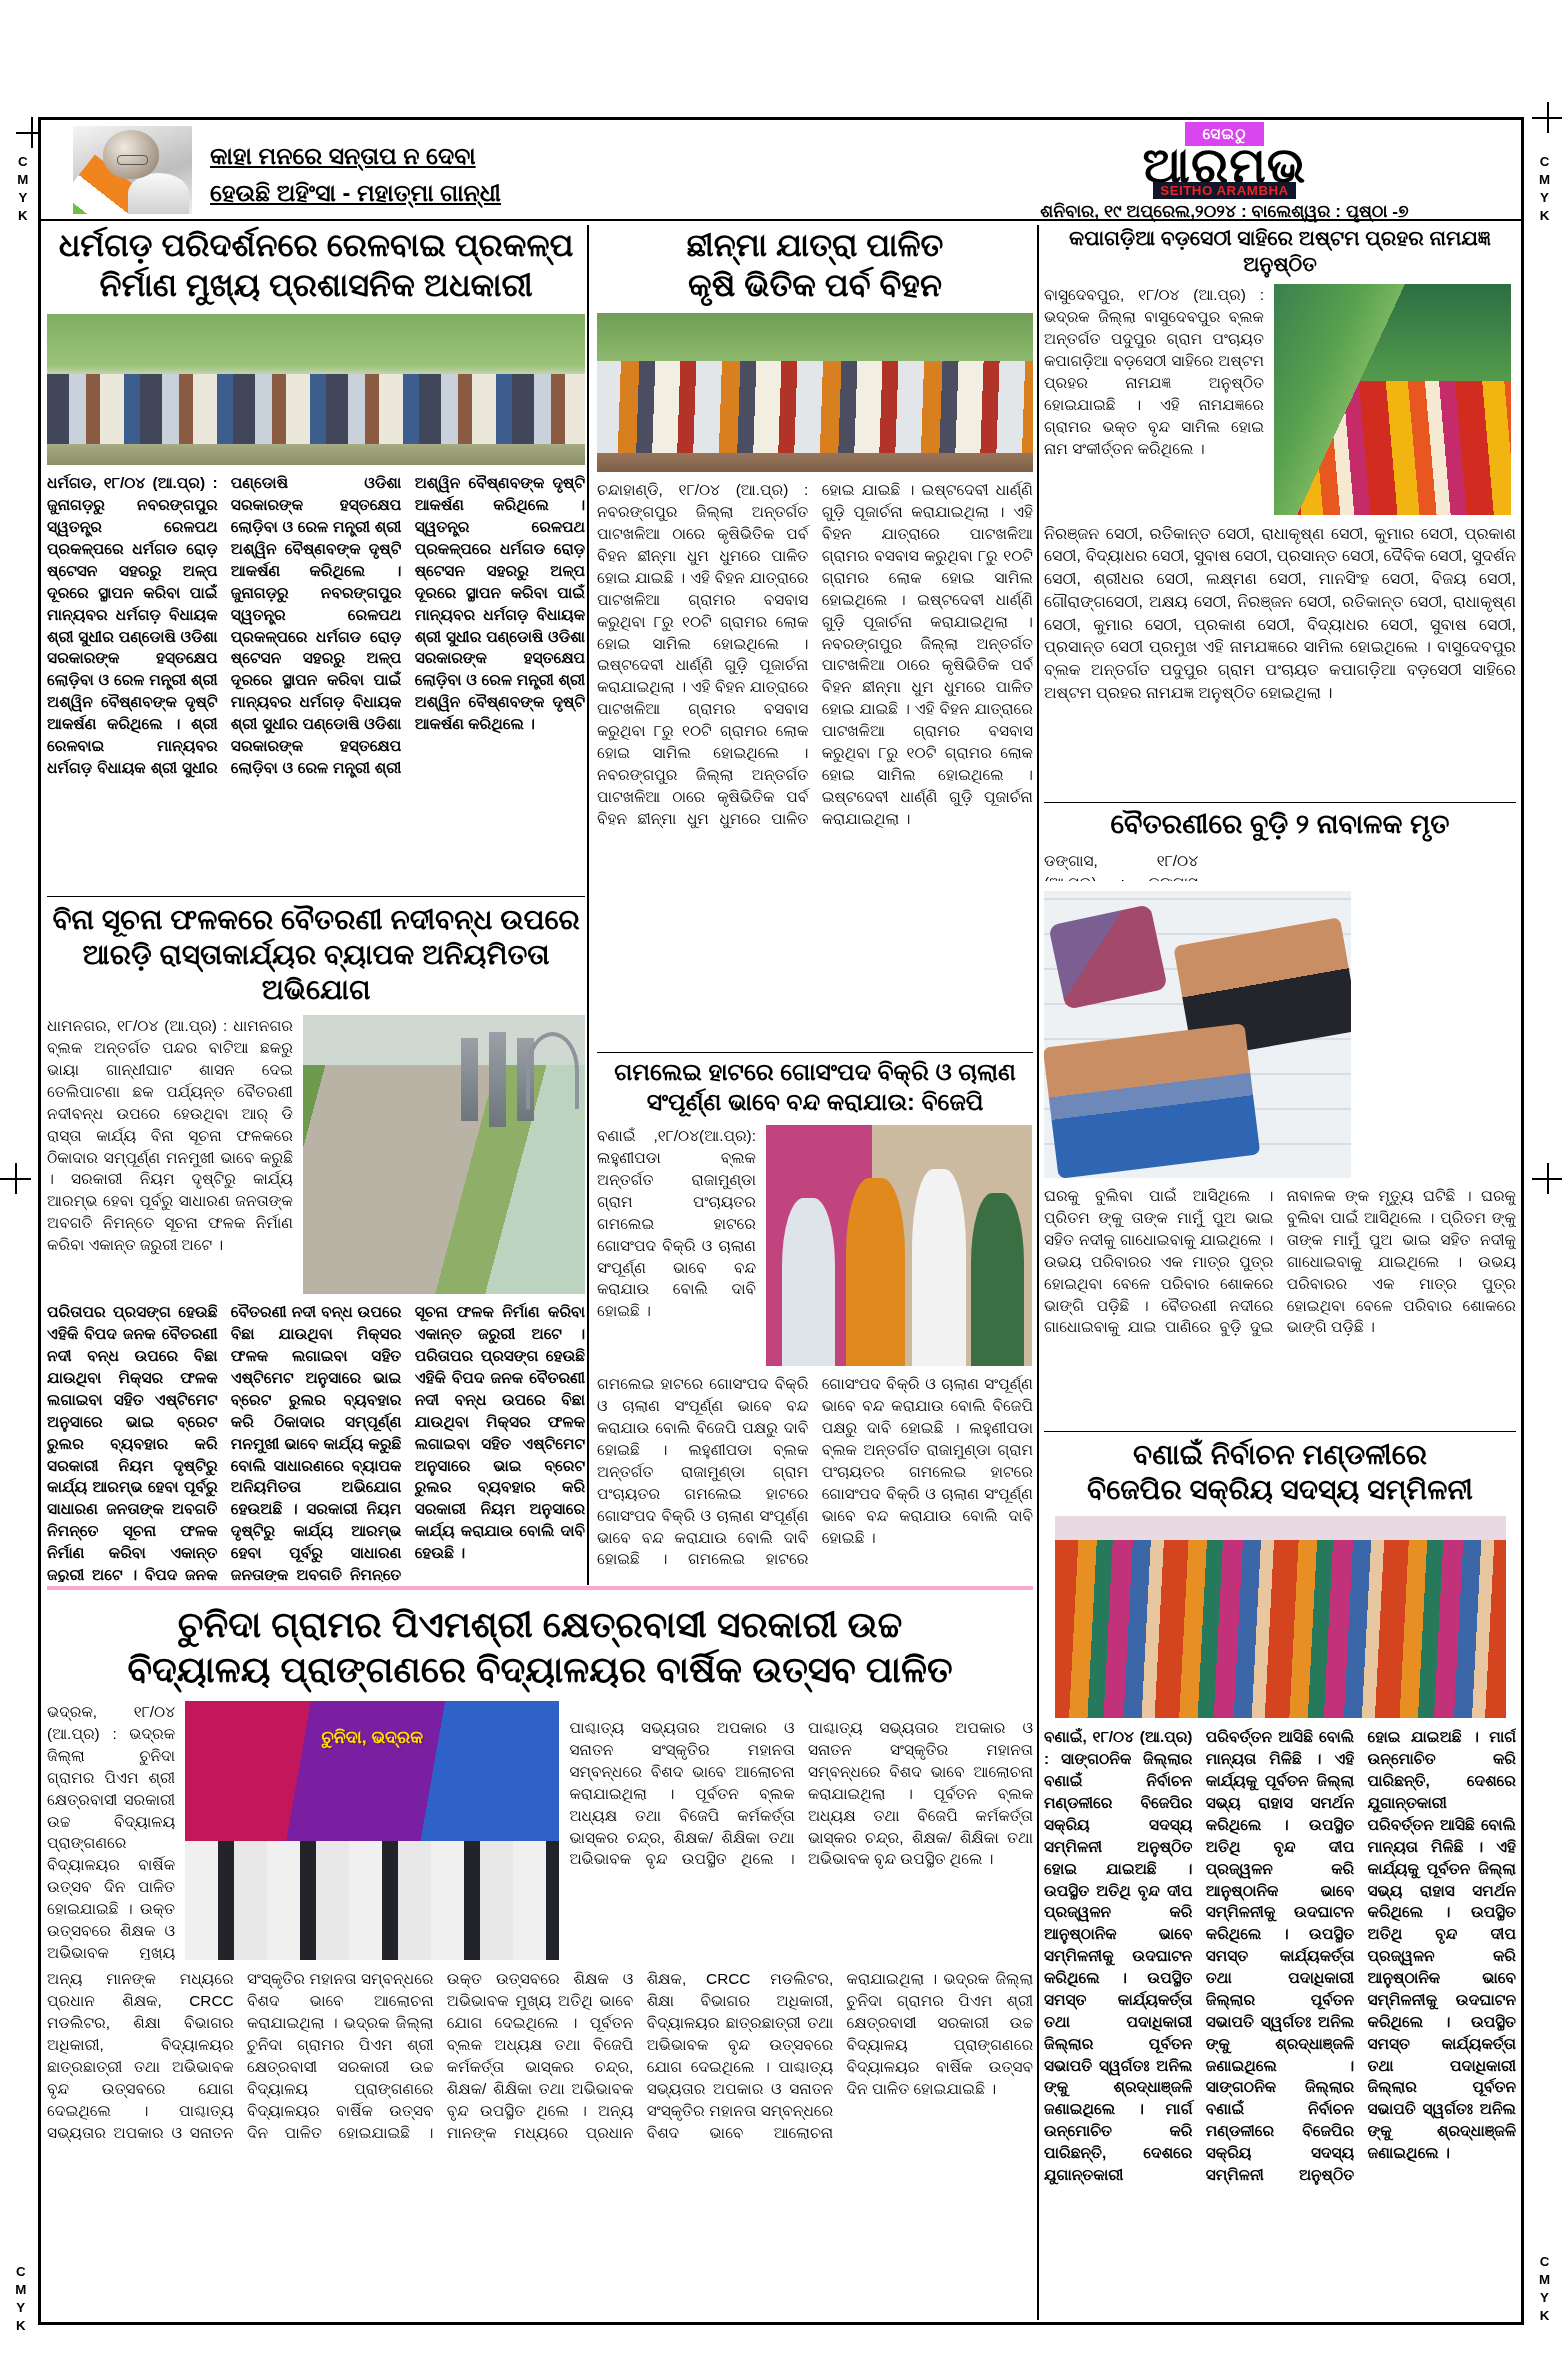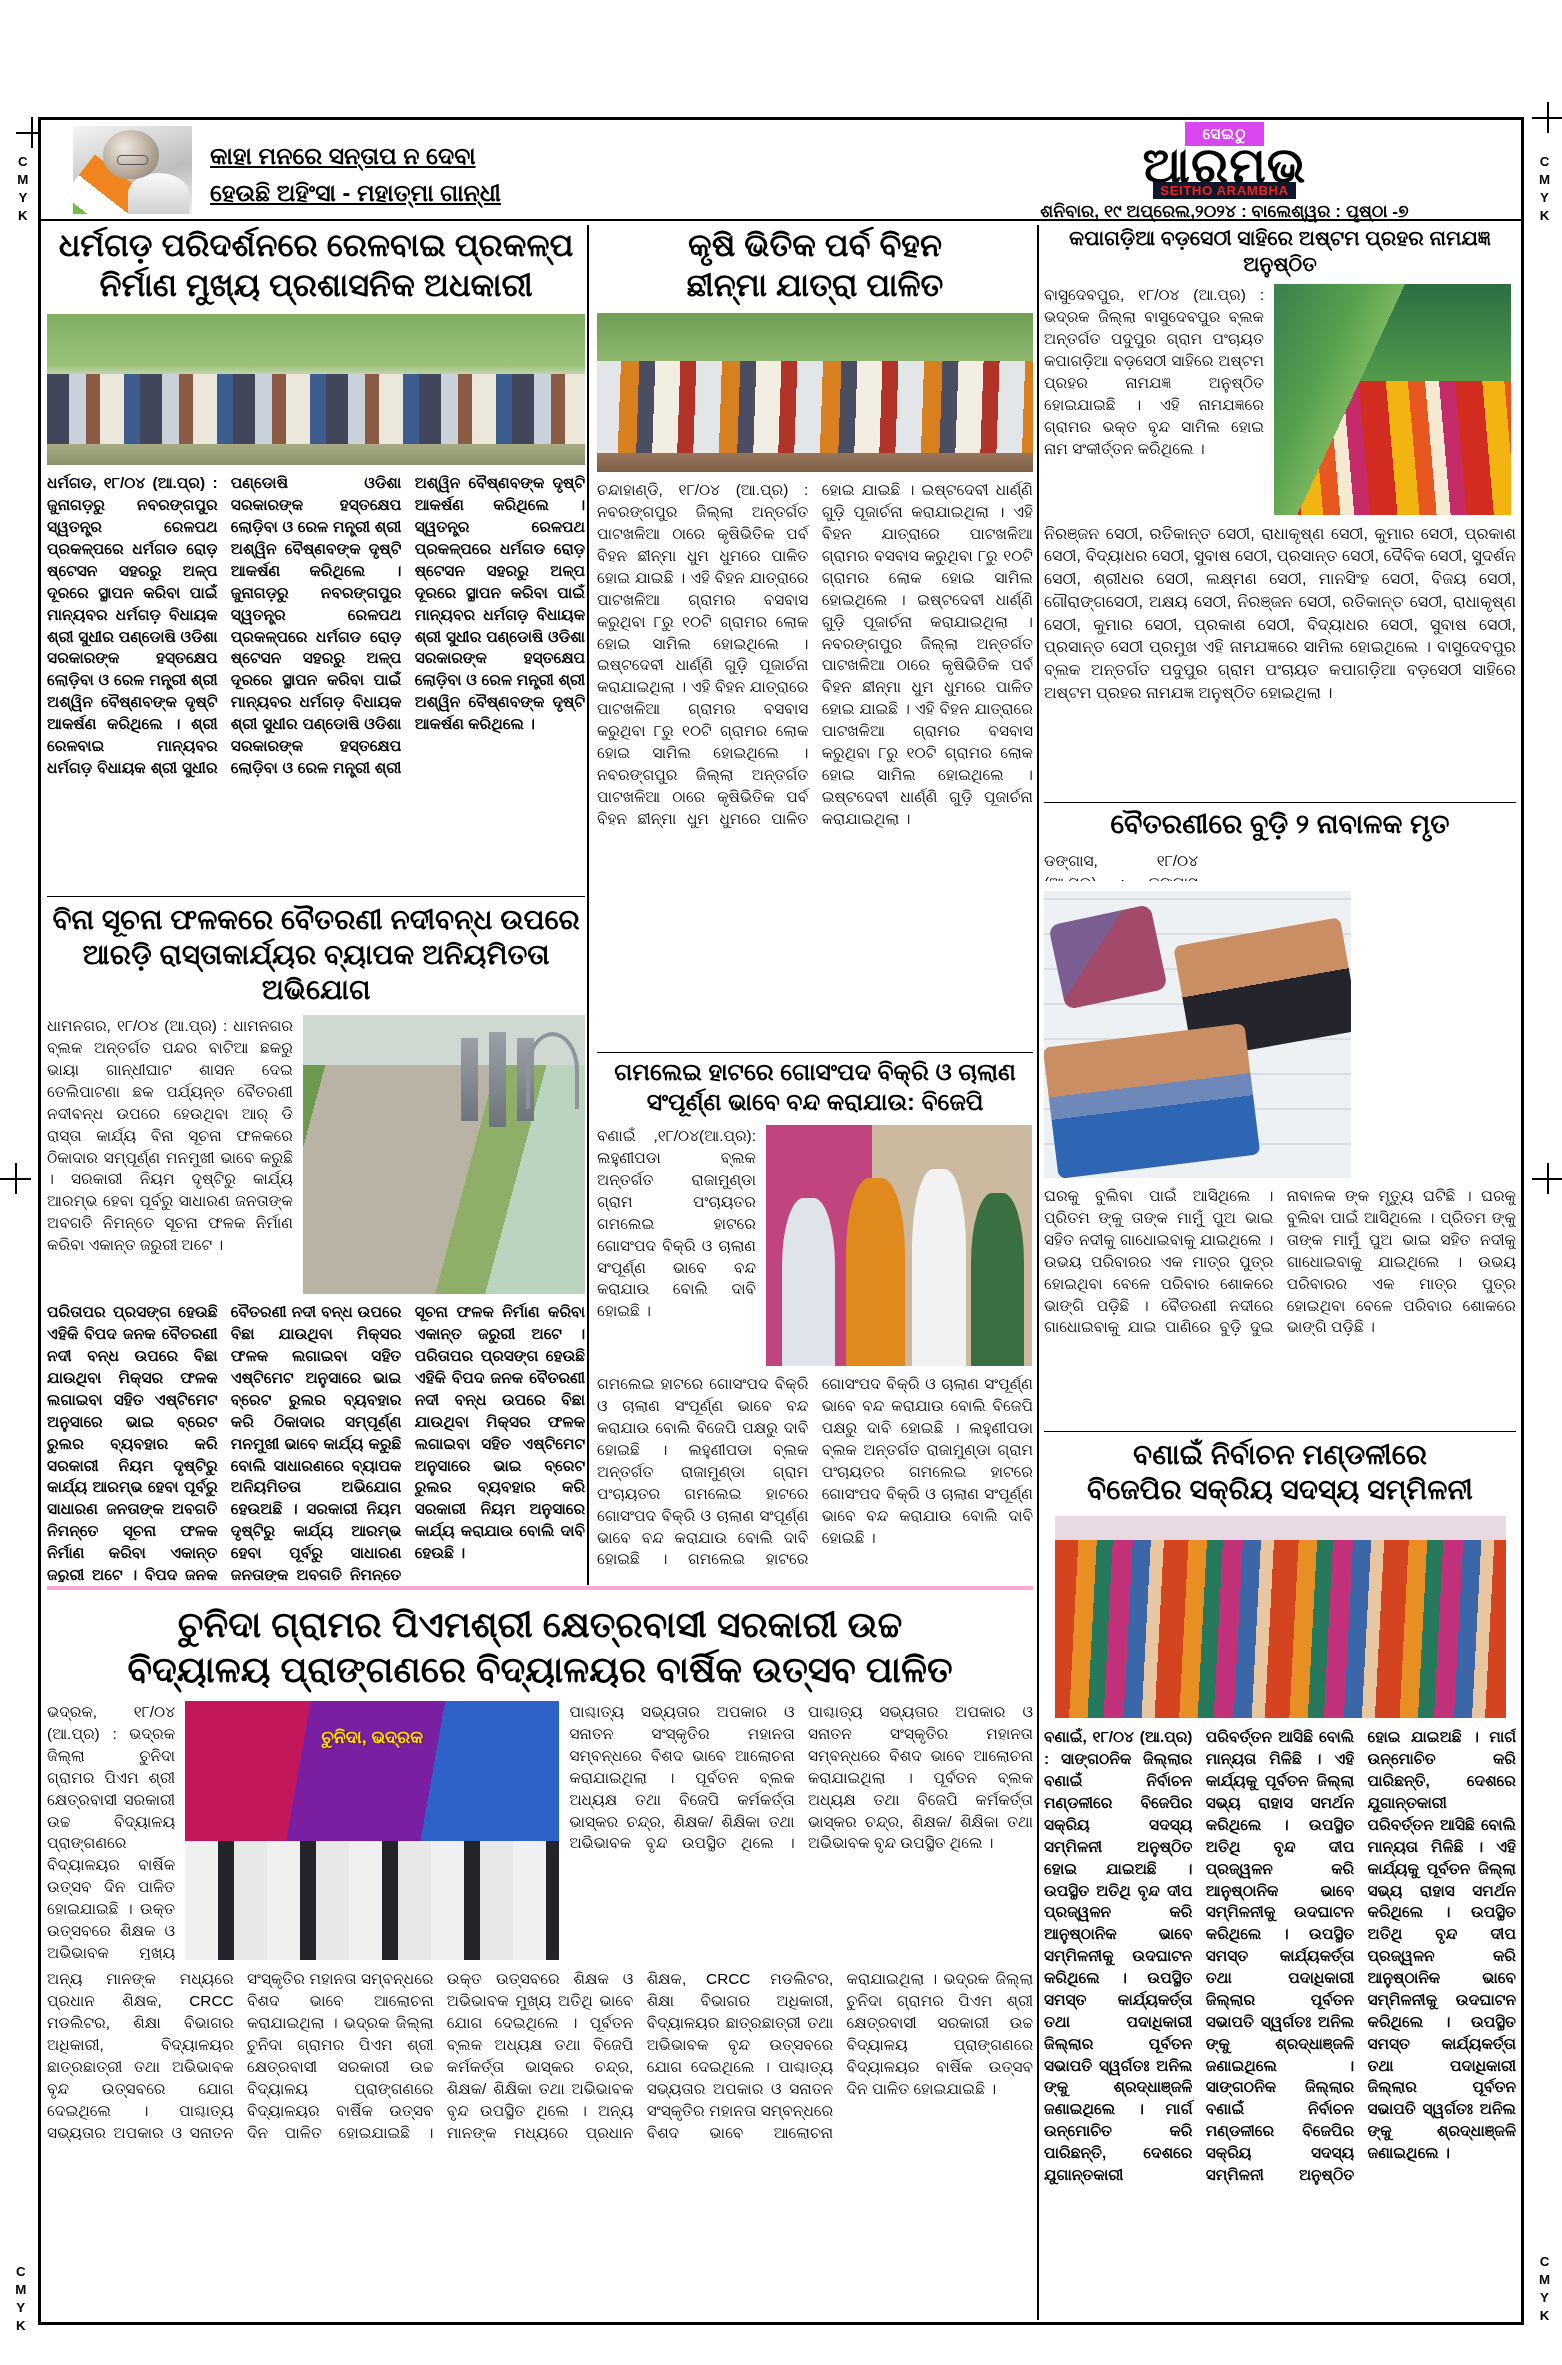--- a/index.html
+++ b/index.html
@@ -31,21 +31,21 @@
            padding:3.1px 17.4px;letter-spacing:1px;}
   .mh-title{font-weight:bold;font-size:49px;line-height:0.92;letter-spacing:1px;margin-top:-3.1px;}
   .mh-chip{display:inline-block;background:#0f172a;color:#e8262a;font-weight:bold;font-size:13.3px;
            padding:1px 7.2px;margin-top:-7.2px;letter-spacing:0.5px;}
   .mh-date{font-weight:bold;font-size:17.4px;margin-top:2px;}
   
   .art{position:absolute;box-sizing:border-box;overflow:hidden;}
   .rule-top{border-top:1.5px solid #000;padding-top:5.1px;}
   .hl{font-weight:bold;text-align:center;line-height:1.25;}
   .bodytxt{font-size:15.4px;line-height:1.42;text-align:justify;}
-  .cols2{column-count:2;column-gap:13.3px;}
+  .cols2{column-count:2;column-gap:13.3px;margin-top:16px;}
   .cols3{column-count:3;column-gap:13.3px;font-weight:bold;}
   .cols5{column-count:5;column-gap:13.3px;}
   .vrule{position:absolute;width:1.5px;background:#000;}
   .row{display:flex;gap:10.2px;}
   .photo{position:relative;overflow:hidden;background:#ccc;flex:none;}
   
   .ph-rail{background:
      linear-gradient(180deg,#7fae62 0%,#9cc27a 34%,#c4d3b0 40%,transparent 40%),
      repeating-linear-gradient(90deg,#42465a 0 22.5px,#c9d2da 22.5px 39px,#8a5a42 39px 53px,#ece7db 53px 77px,#3e5d8f 77px 93px);}
   .ph-rail:after{content:"";position:absolute;left:0;bottom:0;width:100%;height:14%;
@@ -148,22 +148,22 @@
           <div class="pillar" style="left:66%;top:6%;width:6%;height:34%;"></div>
           <div class="pillar" style="left:76%;top:8%;width:6%;height:30%;"></div>
           <div class="arch"></div>
         </div>
       </div>
       <div class="bodytxt cols3" style="margin-top:7.2px;height:287px;">ପରିତାପର ପ୍ରସଙ୍ଗ ହେଉଛି ଏହିକି ବିପଦ ଜନକ ବୈତରଣୀ ନଦୀ ବନ୍ଧ ଉପରେ ବିଛା ଯାଉଥିବା ମିକ୍ସର ଫଳକ ଲଗାଇବା ସହିତ ଏଷ୍ଟିମେଟ ଅନୁସାରେ ଭାଇ ବ୍ରେଟ ରୁଲର ବ୍ୟବହାର କରି ସରକାରୀ ନିୟମ ଦୃଷ୍ଟିରୁ କାର୍ଯ୍ୟ ଆରମ୍ଭ ହେବା ପୂର୍ବରୁ ସାଧାରଣ ଜନତାଙ୍କ ଅବଗତି ନିମନ୍ତେ ସୂଚନା ଫଳକ ନିର୍ମାଣ କରିବା ଏକାନ୍ତ ଜରୁରୀ ଅଟେ । ବିପଦ ଜନକ ବୈତରଣୀ ନଦୀ ବନ୍ଧ ଉପରେ ବିଛା ଯାଉଥିବା ମିକ୍ସର ଫଳକ ଲଗାଇବା ସହିତ ଏଷ୍ଟିମେଟ ଅନୁସାରେ ଭାଇ ବ୍ରେଟ ରୁଲର ବ୍ୟବହାର କରି ଠିକାଦାର ସମ୍ପୂର୍ଣ୍ଣ ମନମୁଖୀ ଭାବେ କାର୍ଯ୍ୟ କରୁଛି ବୋଲି ସାଧାରଣରେ ବ୍ୟାପକ ଅନିୟମିତତା ଅଭିଯୋଗ ହେଉଅଛି । ସରକାରୀ ନିୟମ ଦୃଷ୍ଟିରୁ କାର୍ଯ୍ୟ ଆରମ୍ଭ ହେବା ପୂର୍ବରୁ ସାଧାରଣ ଜନତାଙ୍କ ଅବଗତି ନିମନ୍ତେ ସୂଚନା ଫଳକ ନିର୍ମାଣ କରିବା ଏକାନ୍ତ ଜରୁରୀ ଅଟେ । ପରିତାପର ପ୍ରସଙ୍ଗ ହେଉଛି ଏହିକି ବିପଦ ଜନକ ବୈତରଣୀ ନଦୀ ବନ୍ଧ ଉପରେ ବିଛା ଯାଉଥିବା ମିକ୍ସର ଫଳକ ଲଗାଇବା ସହିତ ଏଷ୍ଟିମେଟ ଅନୁସାରେ ଭାଇ ବ୍ରେଟ ରୁଲର ବ୍ୟବହାର କରି ସରକାରୀ ନିୟମ ଅନୁସାରେ କାର୍ଯ୍ୟ କରାଯାଉ ବୋଲି ଦାବି ହେଉଛି ।</div>
     </div>
 
     <div class="art" style="left:556px;top:105px;width:436px;height:822px;">
       <div class="hl" style="font-size:32px;">
+        <div>ଛୀନ୍ମା ଯାତ୍ରା ପାଳିତ</div>
         <div>କୃଷି ଭିତିକ ପର୍ବ ବିହନ</div>
-        <div>ଛୀନ୍ମା ଯାତ୍ରା ପାଳିତ</div>
       </div>
       <div class="photo ph-bihan" style="margin-top:8.2px;width:100%;height:159px;"></div>
       <div class="bodytxt cols2" style="margin-top:7.2px;height:553px;">ଚନ୍ଦାହାଣ୍ଡି, ୧୮/୦୪ (ଆ.ପ୍ର) : ନବରଙ୍ଗପୁର ଜିଲ୍ଲା ଅନ୍ତର୍ଗତ ପାଟଖଳିଆ ଠାରେ କୃଷିଭିତିକ ପର୍ବ ବିହନ ଛୀନ୍ମା ଧୁମ ଧୁମରେ ପାଳିତ ହୋଇ ଯାଇଛି । ଏହି ବିହନ ଯାତ୍ରାରେ ପାଟଖଳିଆ ଗ୍ରାମର ବସବାସ କରୁଥିବା ୮ରୁ ୧୦ଟି ଗ୍ରାମର ଲୋକ ହୋଇ ସାମିଲ ହୋଇଥିଲେ । ଇଷ୍ଟଦେବୀ ଧାର୍ଣ୍ଣି ଗୁଡ଼ି ପୂଜାର୍ଚନା କରାଯାଇଥିଲା । ଏହି ବିହନ ଯାତ୍ରାରେ ପାଟଖଳିଆ ଗ୍ରାମର ବସବାସ କରୁଥିବା ୮ରୁ ୧୦ଟି ଗ୍ରାମର ଲୋକ ହୋଇ ସାମିଲ ହୋଇଥିଲେ । ନବରଙ୍ଗପୁର ଜିଲ୍ଲା ଅନ୍ତର୍ଗତ ପାଟଖଳିଆ ଠାରେ କୃଷିଭିତିକ ପର୍ବ ବିହନ ଛୀନ୍ମା ଧୁମ ଧୁମରେ ପାଳିତ ହୋଇ ଯାଇଛି । ଇଷ୍ଟଦେବୀ ଧାର୍ଣ୍ଣି ଗୁଡ଼ି ପୂଜାର୍ଚନା କରାଯାଇଥିଲା । ଏହି ବିହନ ଯାତ୍ରାରେ ପାଟଖଳିଆ ଗ୍ରାମର ବସବାସ କରୁଥିବା ୮ରୁ ୧୦ଟି ଗ୍ରାମର ଲୋକ ହୋଇ ସାମିଲ ହୋଇଥିଲେ । ଇଷ୍ଟଦେବୀ ଧାର୍ଣ୍ଣି ଗୁଡ଼ି ପୂଜାର୍ଚନା କରାଯାଇଥିଲା । ନବରଙ୍ଗପୁର ଜିଲ୍ଲା ଅନ୍ତର୍ଗତ ପାଟଖଳିଆ ଠାରେ କୃଷିଭିତିକ ପର୍ବ ବିହନ ଛୀନ୍ମା ଧୁମ ଧୁମରେ ପାଳିତ ହୋଇ ଯାଇଛି । ଏହି ବିହନ ଯାତ୍ରାରେ ପାଟଖଳିଆ ଗ୍ରାମର ବସବାସ କରୁଥିବା ୮ରୁ ୧୦ଟି ଗ୍ରାମର ଲୋକ ହୋଇ ସାମିଲ ହୋଇଥିଲେ । ଇଷ୍ଟଦେବୀ ଧାର୍ଣ୍ଣି ଗୁଡ଼ି ପୂଜାର୍ଚନା କରାଯାଇଥିଲା ।</div>
     </div>
 
     <div class="art rule-top" style="left:556px;top:932px;width:436px;height:530px;">
       <div class="hl" style="font-size:23.6px;">
         <div>ଗମଲେଇ ହାଟରେ ଗୋସଂପଦ ବିକ୍ରି ଓ ଚାଲାଣ</div>
         <div>ସଂପୂର୍ଣ୍ଣ ଭାବେ ବନ୍ଦ କରାଯାଉ: ବିଜେପି</div>
       </div>

